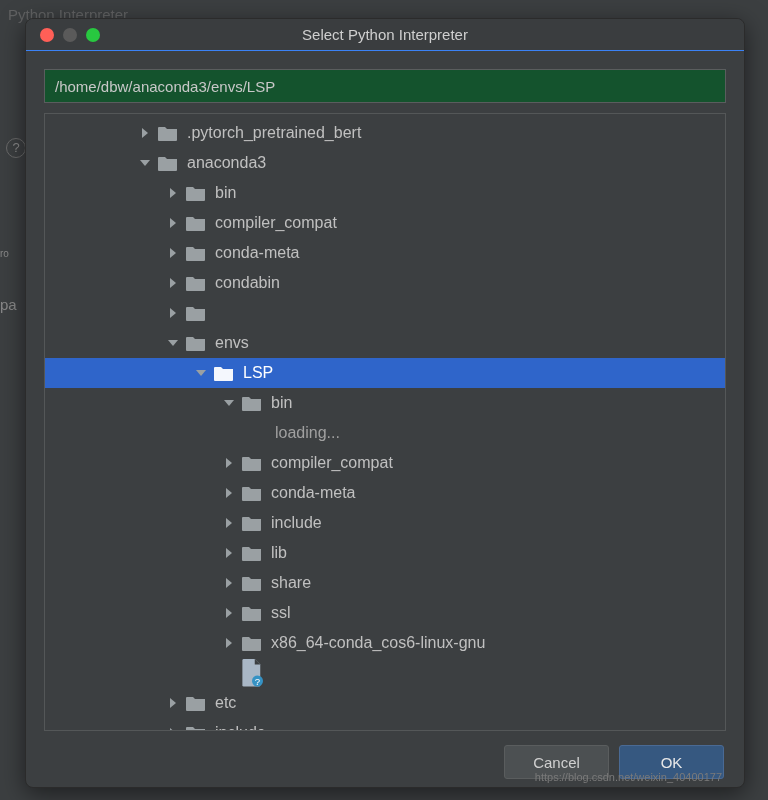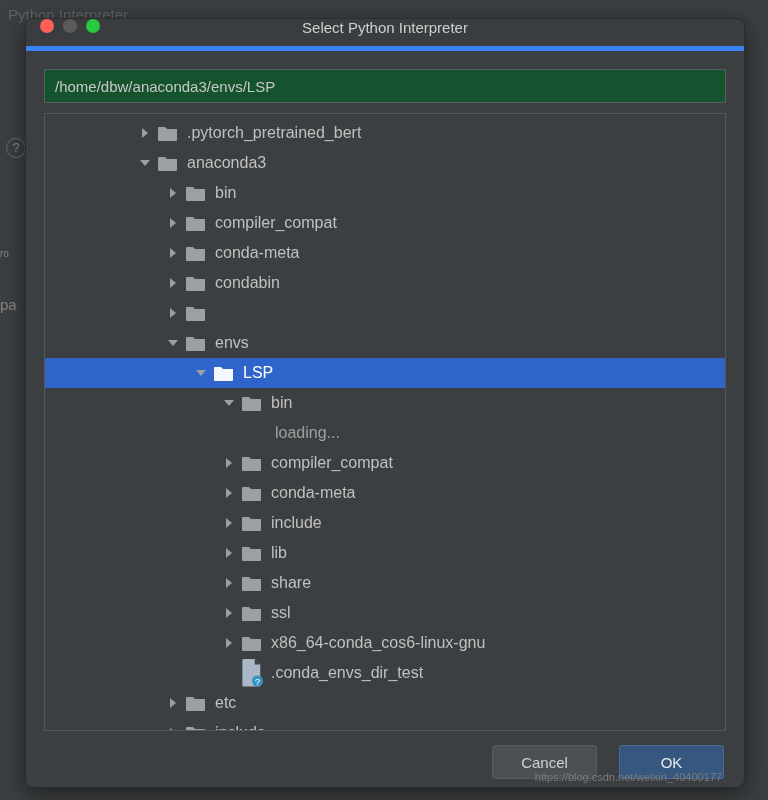--- a/index.html
+++ b/index.html
@@ -51,22 +51,23 @@
       border-radius: 8px;
       box-shadow: 0 6px 24px rgba(0,0,0,0.5);
       display: flex;
       flex-direction: column;
     }
     .titlebar {
       height: 32px;
       background: #3a3d3f;
       border-radius: 8px 8px 0 0;
       display: flex;
+      align-items: center;
       position: relative;
-      border-bottom: 5px solid #3b82f6;
+      border-bottom: 1px solid #3b82f6;
     }
     .traffic-lights {
       display: flex;
       gap: 9px;
       padding-left: 14px;
     }
     .light { width: 14px; height: 14px; border-radius: 50%; }
     .light.red { background: #ff5f57; }
     .light.gray { background: #5a5a5a; }
     .light.green { background: #28c840; }
@@ -142,21 +143,21 @@
       align-items: center;
       justify-content: center;
       margin-right: 8px;
       flex-shrink: 0;
     }
     .label { flex: 1; }
     .loading-text { color: #a0a0a0; }
     .footer {
       display: flex;
       justify-content: flex-end;
-      gap: 22px;
+      gap: 10px;
       padding: 14px 20px 8px 8px;
     }
     .btn {
       width: 105px;
       height: 34px;
       border: 1px solid #5a5d5e;
       background: #4c5052;
       color: #d0d0d0;
       font-size: 15px;
       border-radius: 3px;
@@ -487,21 +488,20 @@
           <span class="indent"></span>
           <span class="arrow none"></span>
           <span class="file-icon">
             <svg viewBox="0 0 16 20">
               <path fill="#a9b7c6" d="M2 0 h8 l4 4 v15 a1 1 0 0 1 -1 1 H2 a1 1 0 0 1 -1 -1 V1 a1 1 0 0 1 1 -1 z"></path>
               <path fill="#3c3f41" d="M10 0 v4 h4 z"></path>
               <circle cx="12" cy="16" r="4" fill="#3592c4"></circle>
               <text x="12" y="19" text-anchor="middle" font-size="7" fill="#fff">?</text>
             </svg>
           </span>
-          <span class="label">.conda_envs_dir_test</span>
         </div>
         <div class="tree-row">
           <span class="indent" style="width: 90px;"></span>
           <span class="indent"></span>
           <span class="arrow ">
             <svg viewBox="0 0 10 10">
               <path fill="#9aa0a3" d="M2 0 L8 5 L2 10 z"></path>
             </svg>
           </span>
           <span class="folder-icon">

